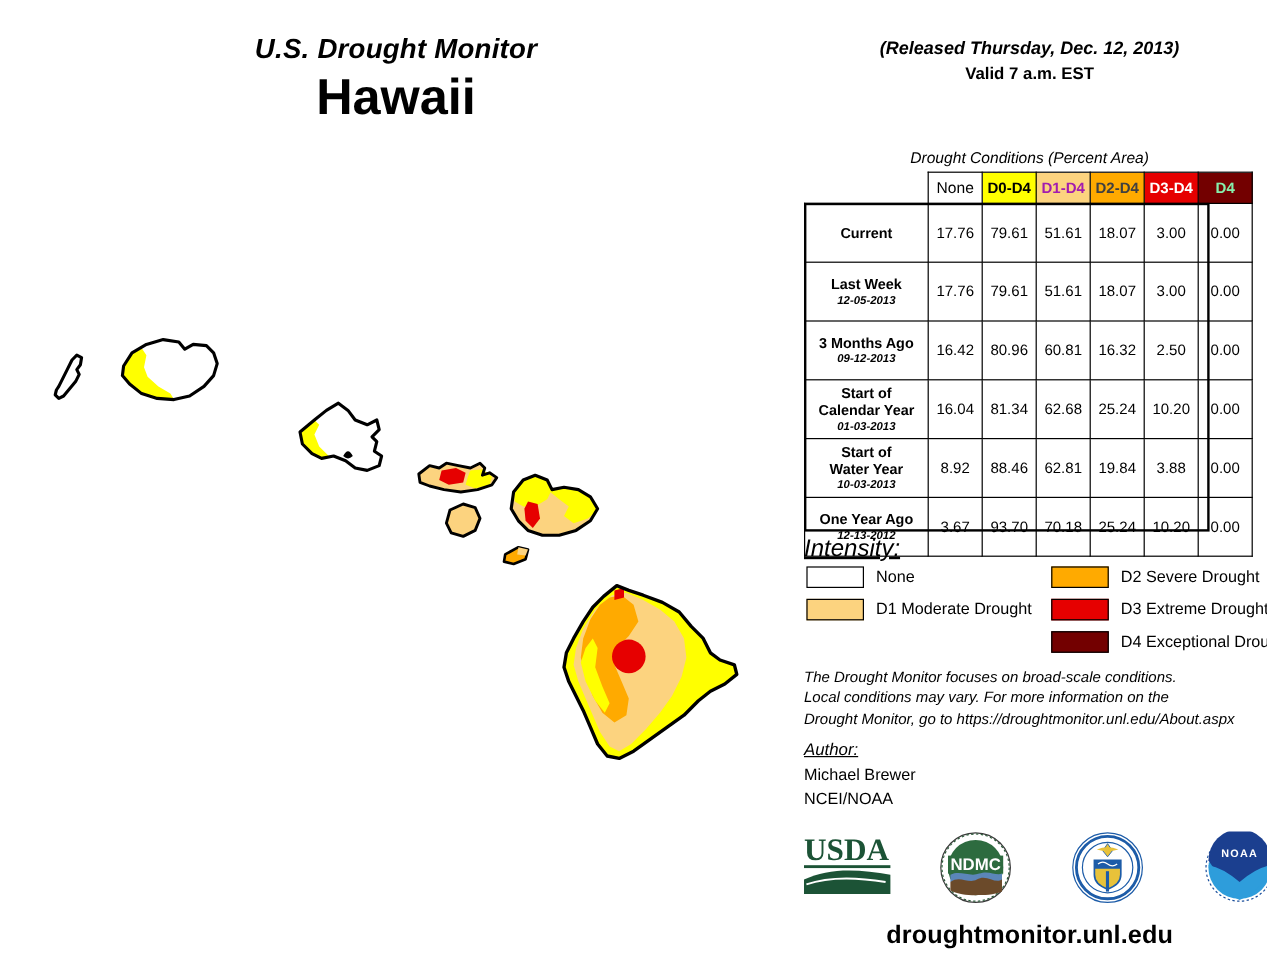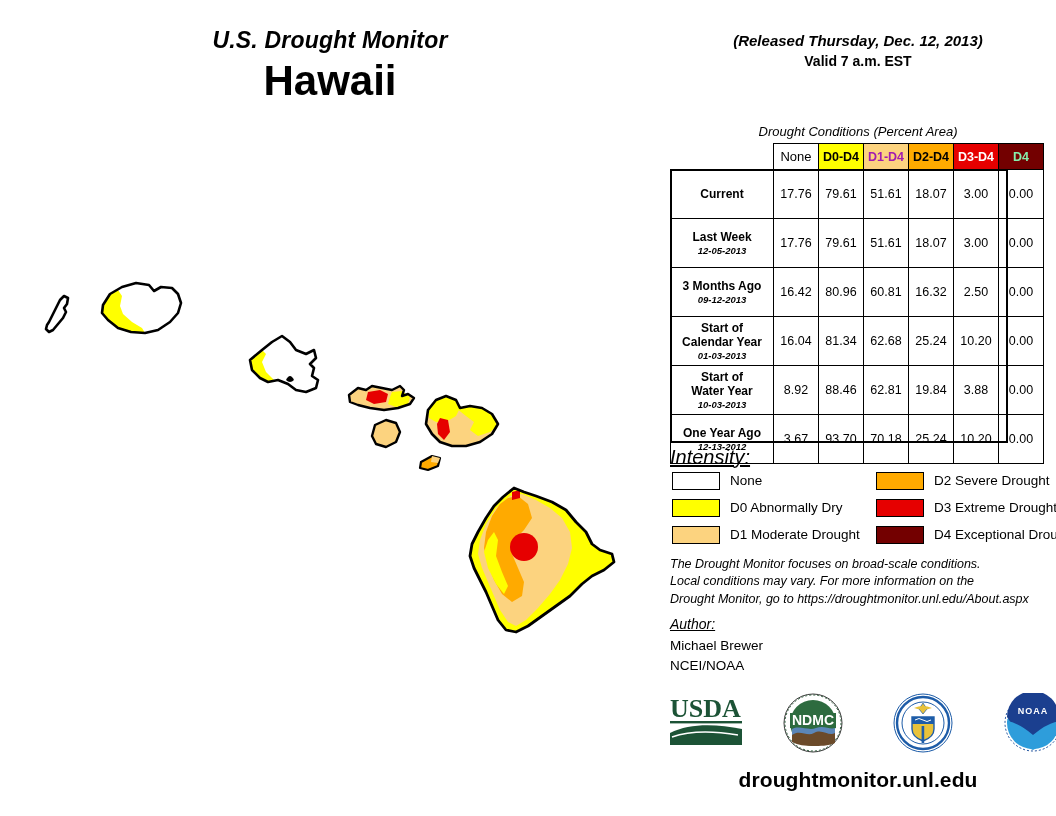--- a/index.html
+++ b/index.html
@@ -135,21 +135,21 @@
 </div>
 
 <div id="table-caption">Drought Conditions (Percent Area)</div>
 <table id="cond-table">
   <thead>
     <tr id="hdr-row">
       <th class="hdr-spacer"></th>
     <th class="cat none-cat" style="background: rgb(255, 255, 255); color: rgb(0, 0, 0);">None</th>
         <th class="cat" style="background: rgb(255, 255, 0); color: rgb(0, 0, 0);">D0-D4</th>
         <th class="cat" style="background: rgb(252, 211, 127); color: #a21caf;">D1-D4</th>
-        <th class="cat" style="background: rgb(255, 170, 0); color: #000000;">D2-D4</th>
+        <th class="cat" style="background: rgb(255, 170, 0); color: #404040;">D2-D4</th>
         <th class="cat" style="background: rgb(230, 0, 0); color: rgb(255, 255, 255);">D3-D4</th>
         <th class="cat" style="background: rgb(115, 0, 0); color: #86efac;">D4</th>
       </tr>
   </thead>
   <tbody id="tbody">
       <tr>
         <td class="rowlab">Current</td>
         <td class="val">17.76</td>
         <td class="val">79.61</td>
         <td class="val">51.61</td>
@@ -204,24 +204,20 @@
       </tr>
     </tbody>
 </table>
 <div id="table-frame"></div>
 
 <div id="intensity-head">Intensity:</div>
 <div class="legend-col" id="legend-left">
     <div class="legend-row">
       <div class="swatch" style="background: rgb(255, 255, 255);"></div>
       <div class="legend-label">None</div>
-    </div>
-    <div class="legend-row">
-      <div class="swatch" style="background: rgb(255, 255, 0);"></div>
-      <div class="legend-label">D0 Abnormally Dry</div>
     </div>
     <div class="legend-row">
       <div class="swatch" style="background: rgb(252, 211, 127);"></div>
       <div class="legend-label">D1 Moderate Drought</div>
     </div>
   </div>
 <div class="legend-col" id="legend-right">
     <div class="legend-row">
       <div class="swatch" style="background: rgb(255, 170, 0);"></div>
       <div class="legend-label">D2 Severe Drought</div>

